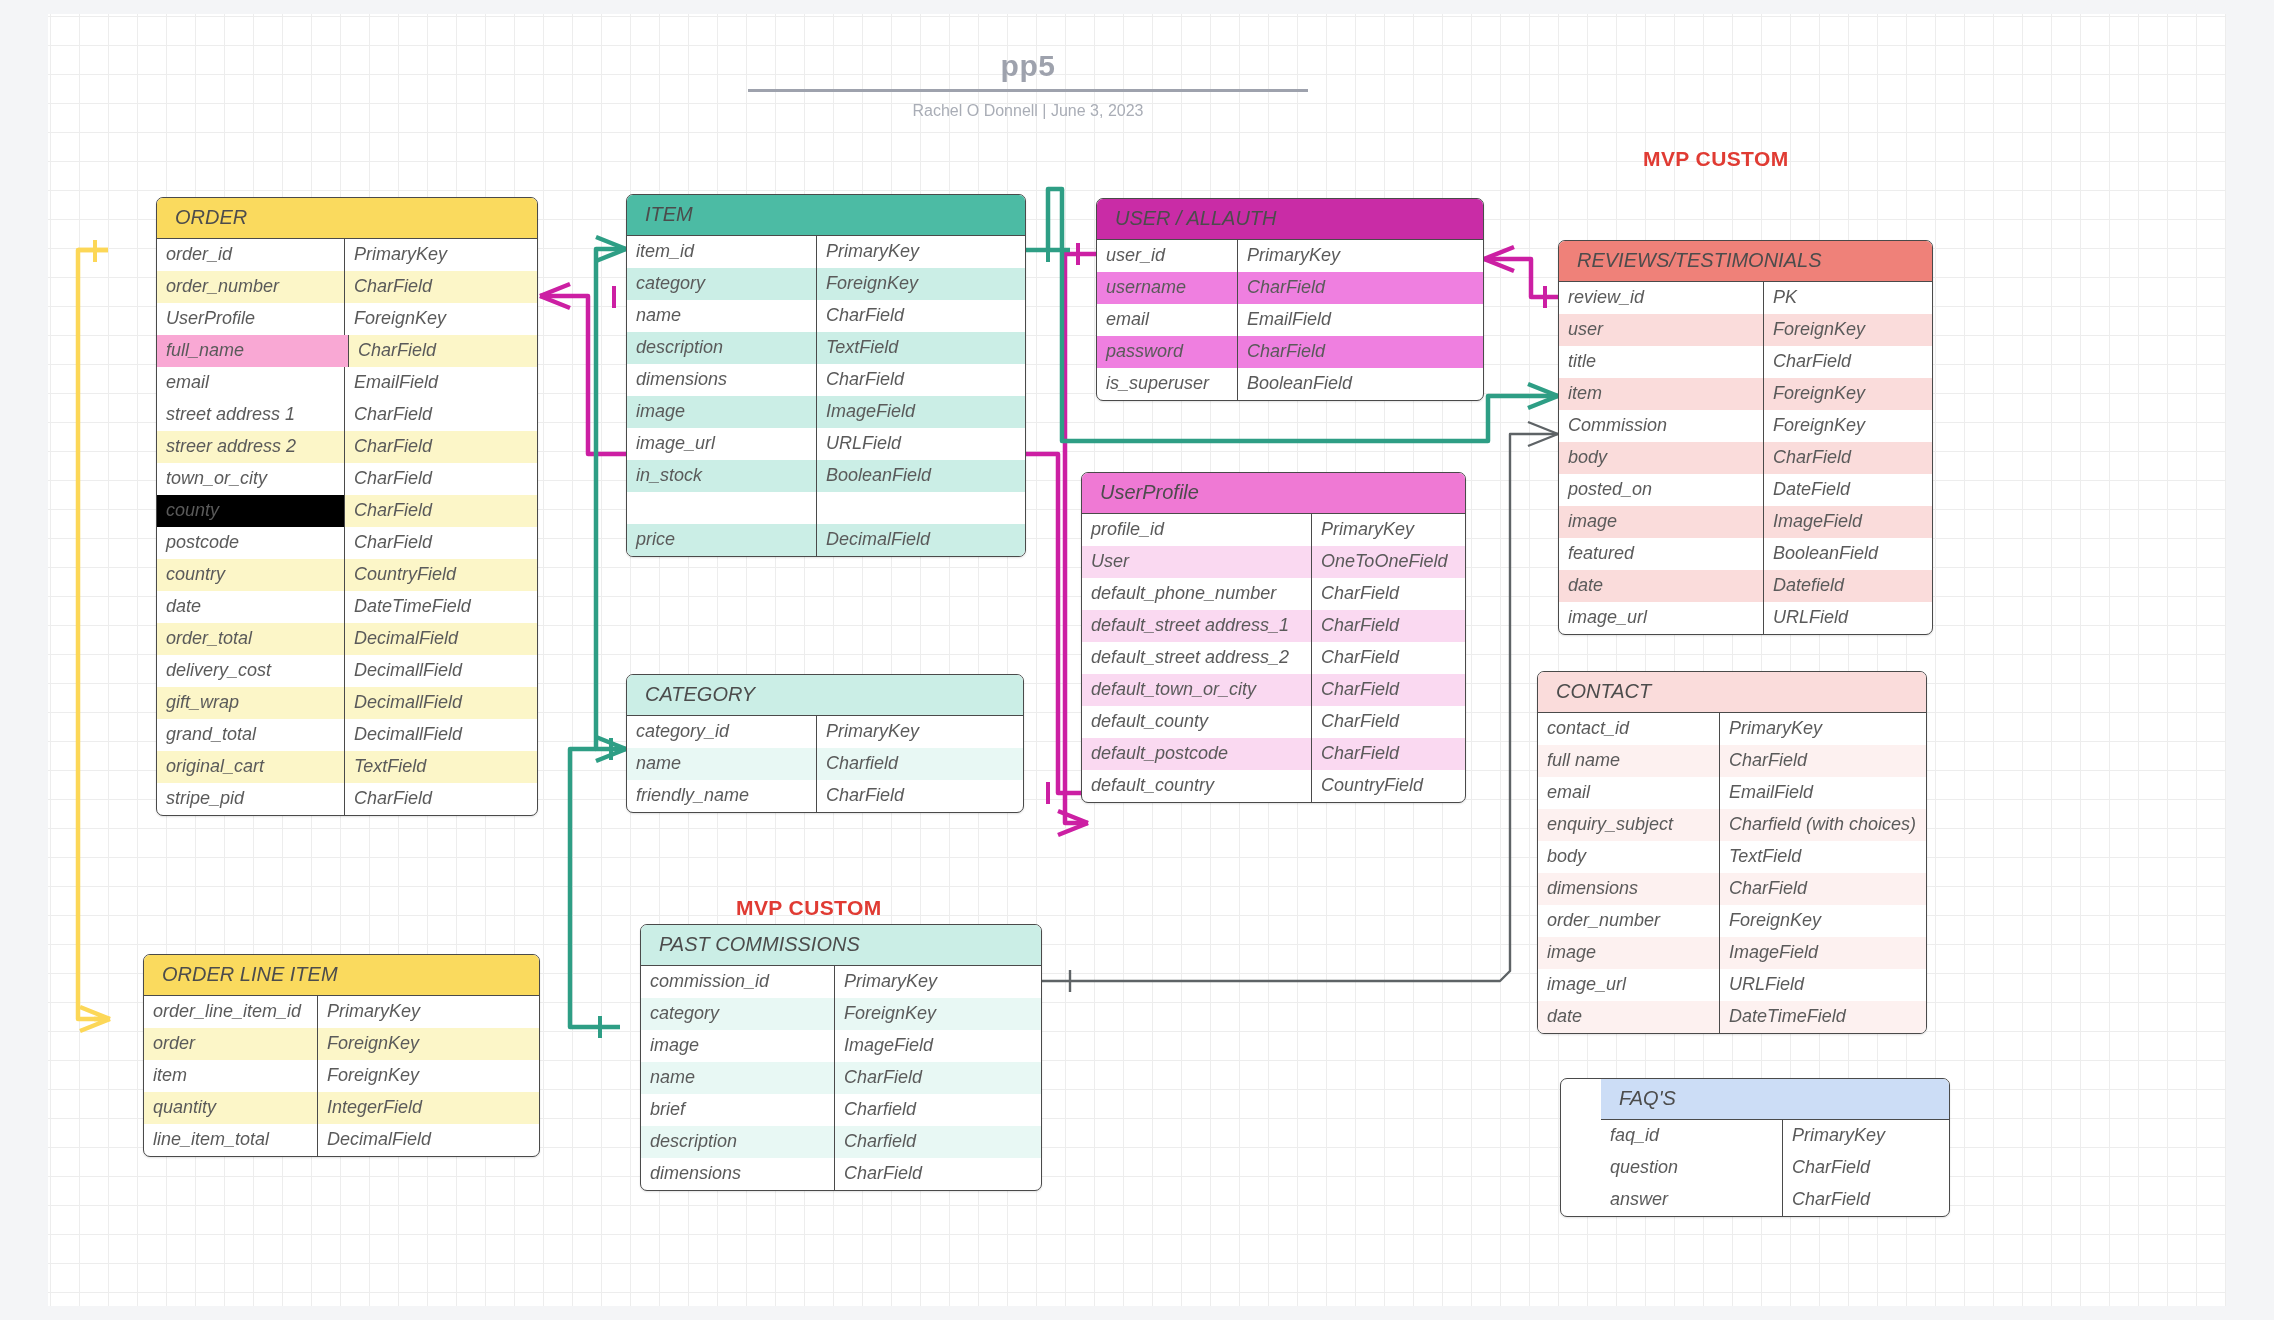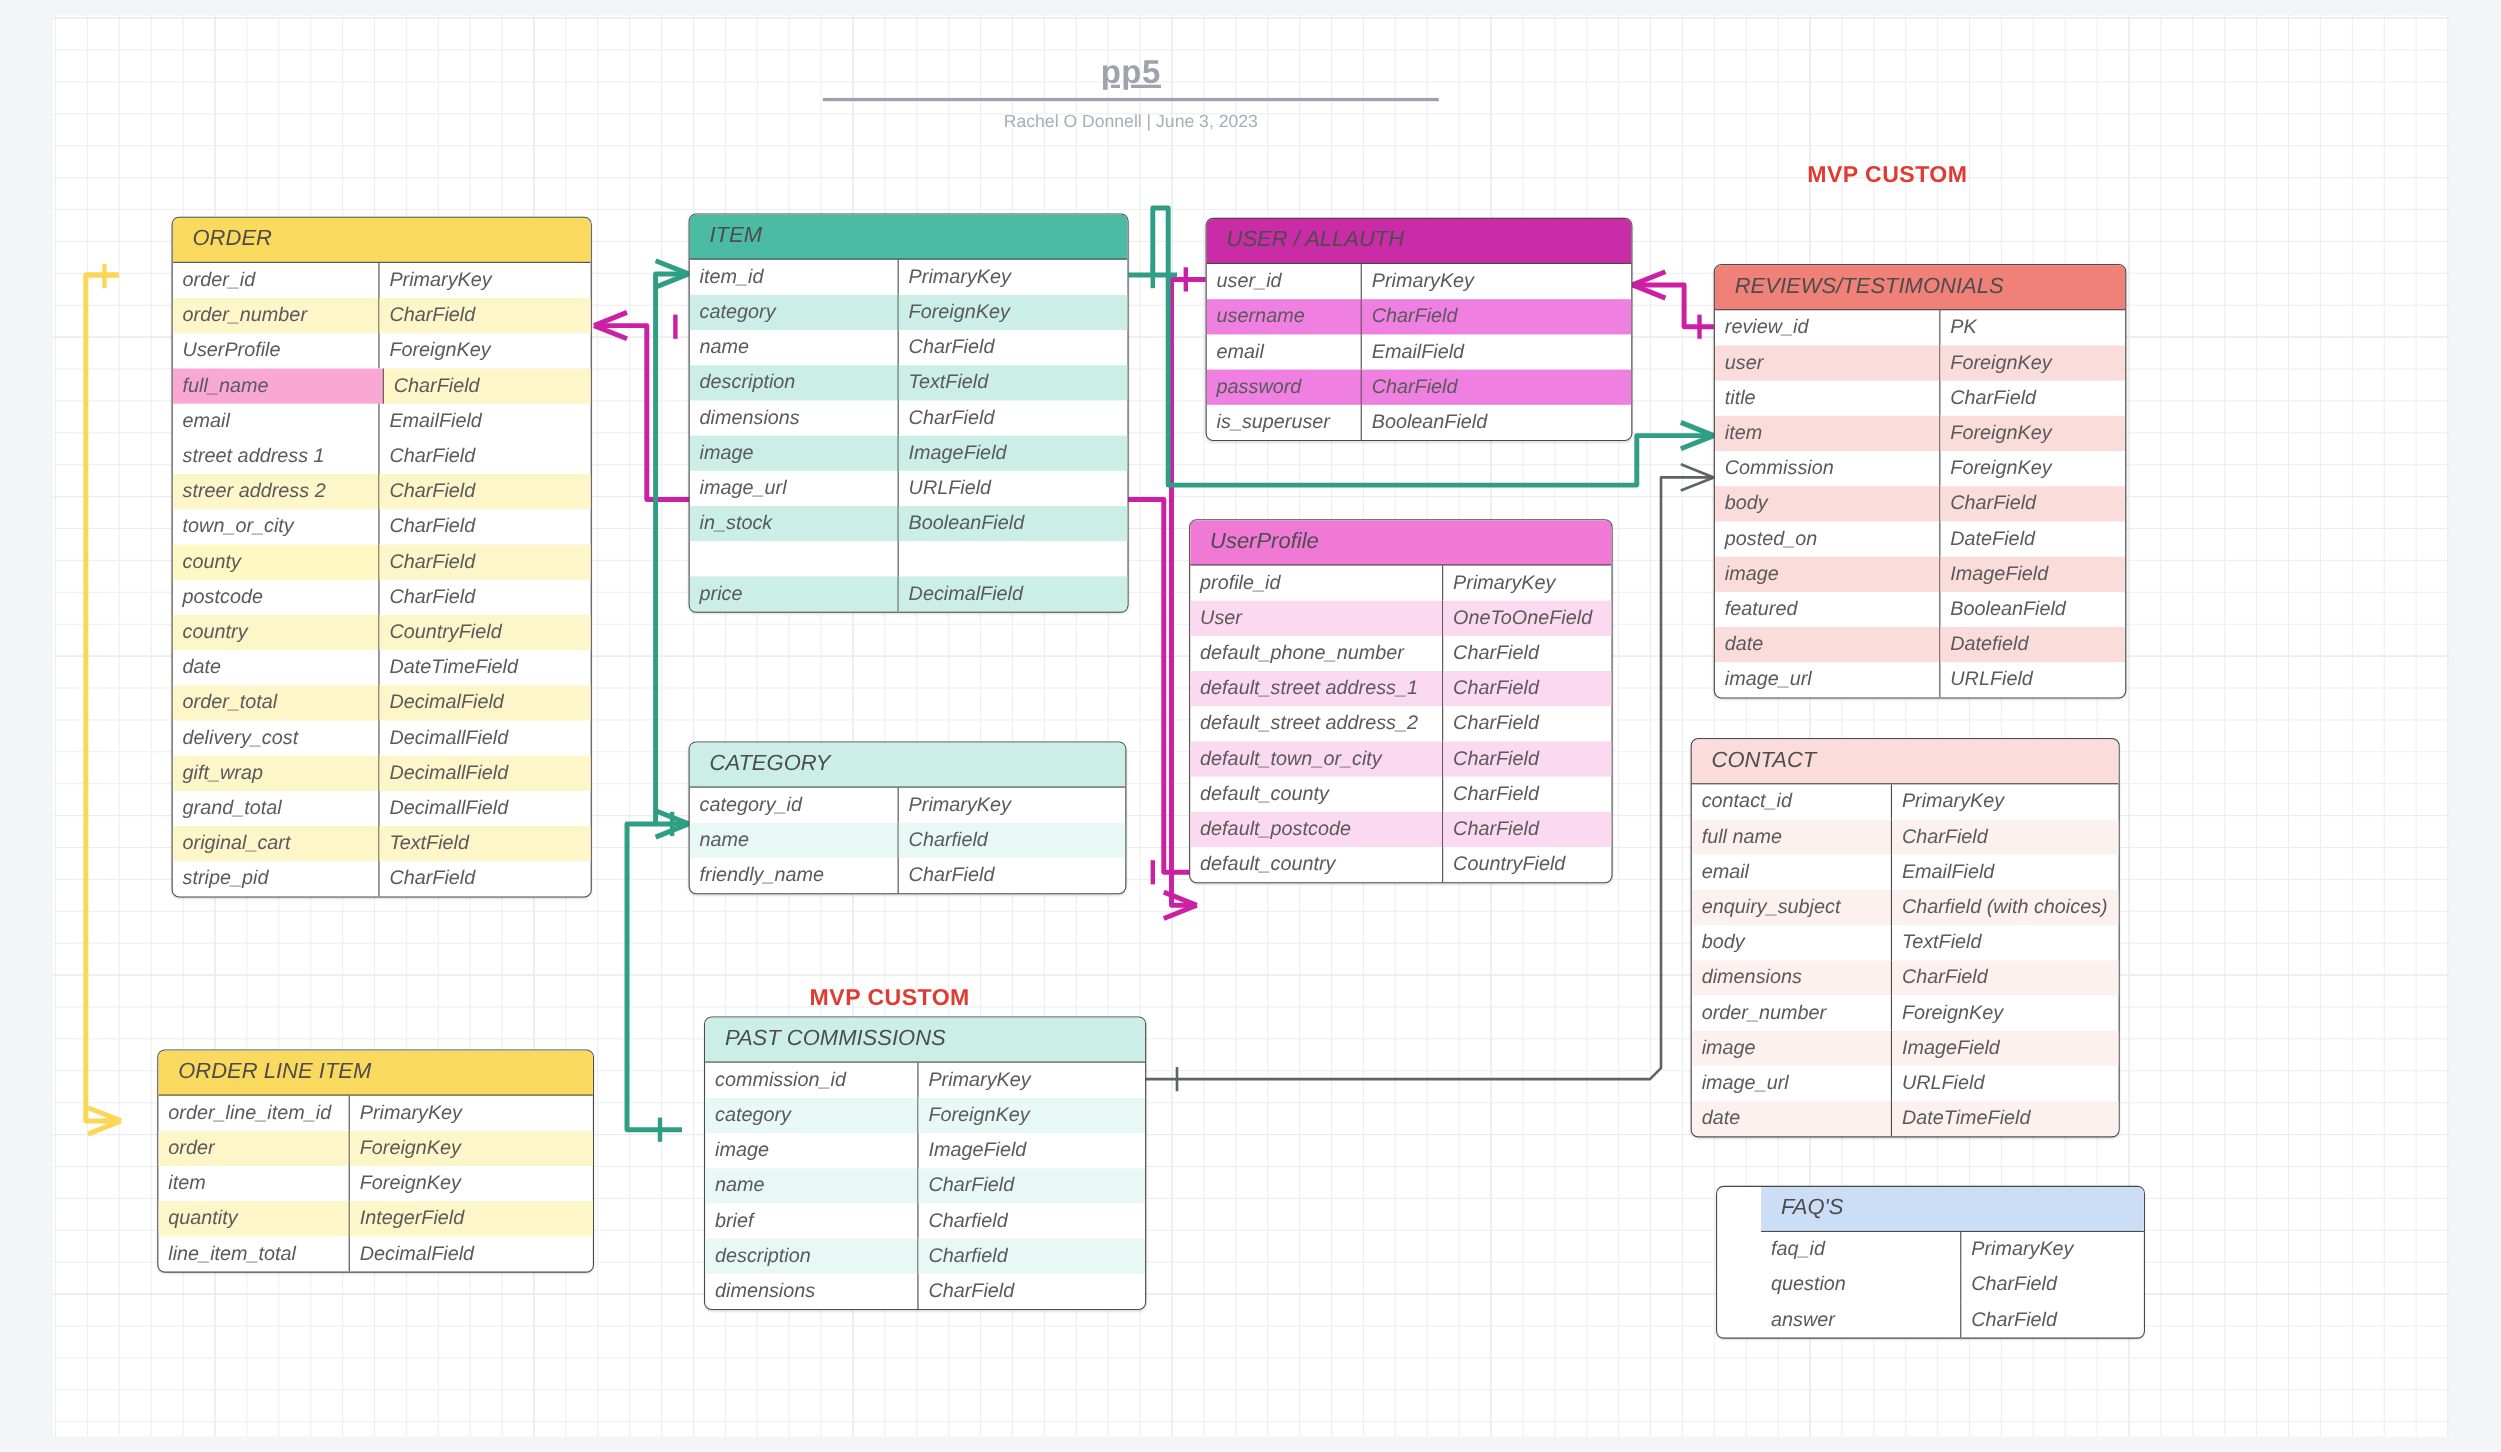--- a/index.html
+++ b/index.html
@@ -23,21 +23,21 @@
     background-size: 29px 29px, 29px 29px, 145px 145px, 145px 145px;
     background-position: 2px 2px, 2px 2px, 2px 2px, 2px 2px;
     overflow: hidden;
   }
   #edges { position:absolute; left:0; top:0; width:2178px; height:1292px; pointer-events:none; }
 
   
   .hdr { position:absolute; left:700px; top:35px; width:560px; text-align:center; }
   .hdr .title {
     font-size: 30px; font-weight: bold; color: #9ea2ad;
-    letter-spacing: .5px; padding-bottom: 7px; line-height: 1.1; text-decoration: underline;
+    letter-spacing: .5px; padding-bottom: 7px; line-height: 1.1;
   }
   .hdr .rule { height:3px; background:#9ea2ad; width:100%; }
   .hdr .sub { margin-top:10px; font-size:16px; color:#a9adb6; }
 
   
   .mvp {
     position:absolute; color:#e03b33; font-weight:bold; font-size:21px;
     letter-spacing:.4px; white-space:nowrap;
   }
 
@@ -163,21 +163,21 @@
       </div>
       <div class="row odd">
         <div class="c1" style="width: 188px; background: rgb(252, 246, 200);">streer address 2</div>
         <div class="c2" style="flex: 1 1 0%; background: rgb(252, 246, 200);">CharField</div>
       </div>
       <div class="row even">
         <div class="c1" style="width: 188px; background: transparent;">town_or_city</div>
         <div class="c2" style="flex: 1 1 0%; background: transparent;">CharField</div>
       </div>
       <div class="row odd">
-        <div class="c1" style="width: 188px; background: #fef9c3;">county</div>
+        <div class="c1" style="width: 188px; background: #000000;">county</div>
         <div class="c2" style="flex: 1 1 0%; background: rgb(252, 246, 200);">CharField</div>
       </div>
       <div class="row even">
         <div class="c1" style="width: 188px; background: transparent;">postcode</div>
         <div class="c2" style="flex: 1 1 0%; background: transparent;">CharField</div>
       </div>
       <div class="row odd">
         <div class="c1" style="width: 188px; background: rgb(252, 246, 200);">country</div>
         <div class="c2" style="flex: 1 1 0%; background: rgb(252, 246, 200);">CountryField</div>
       </div>

